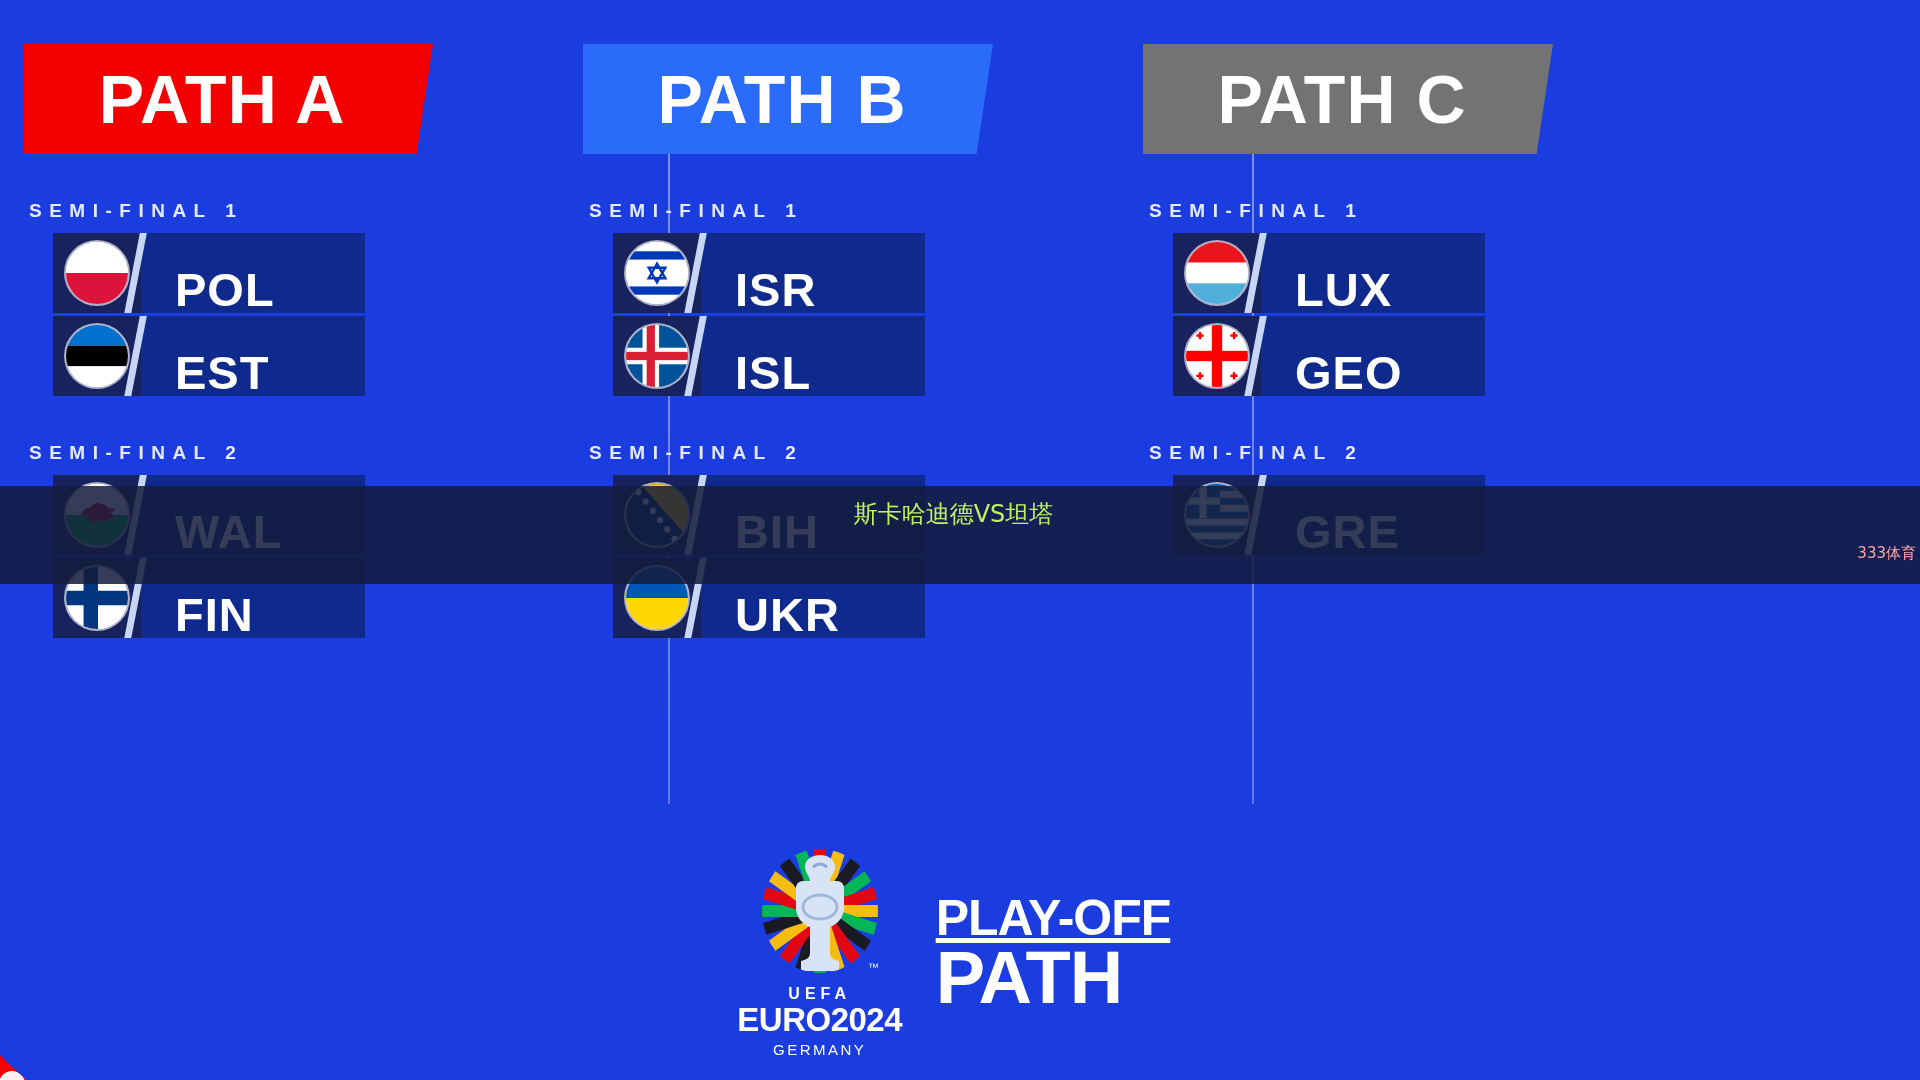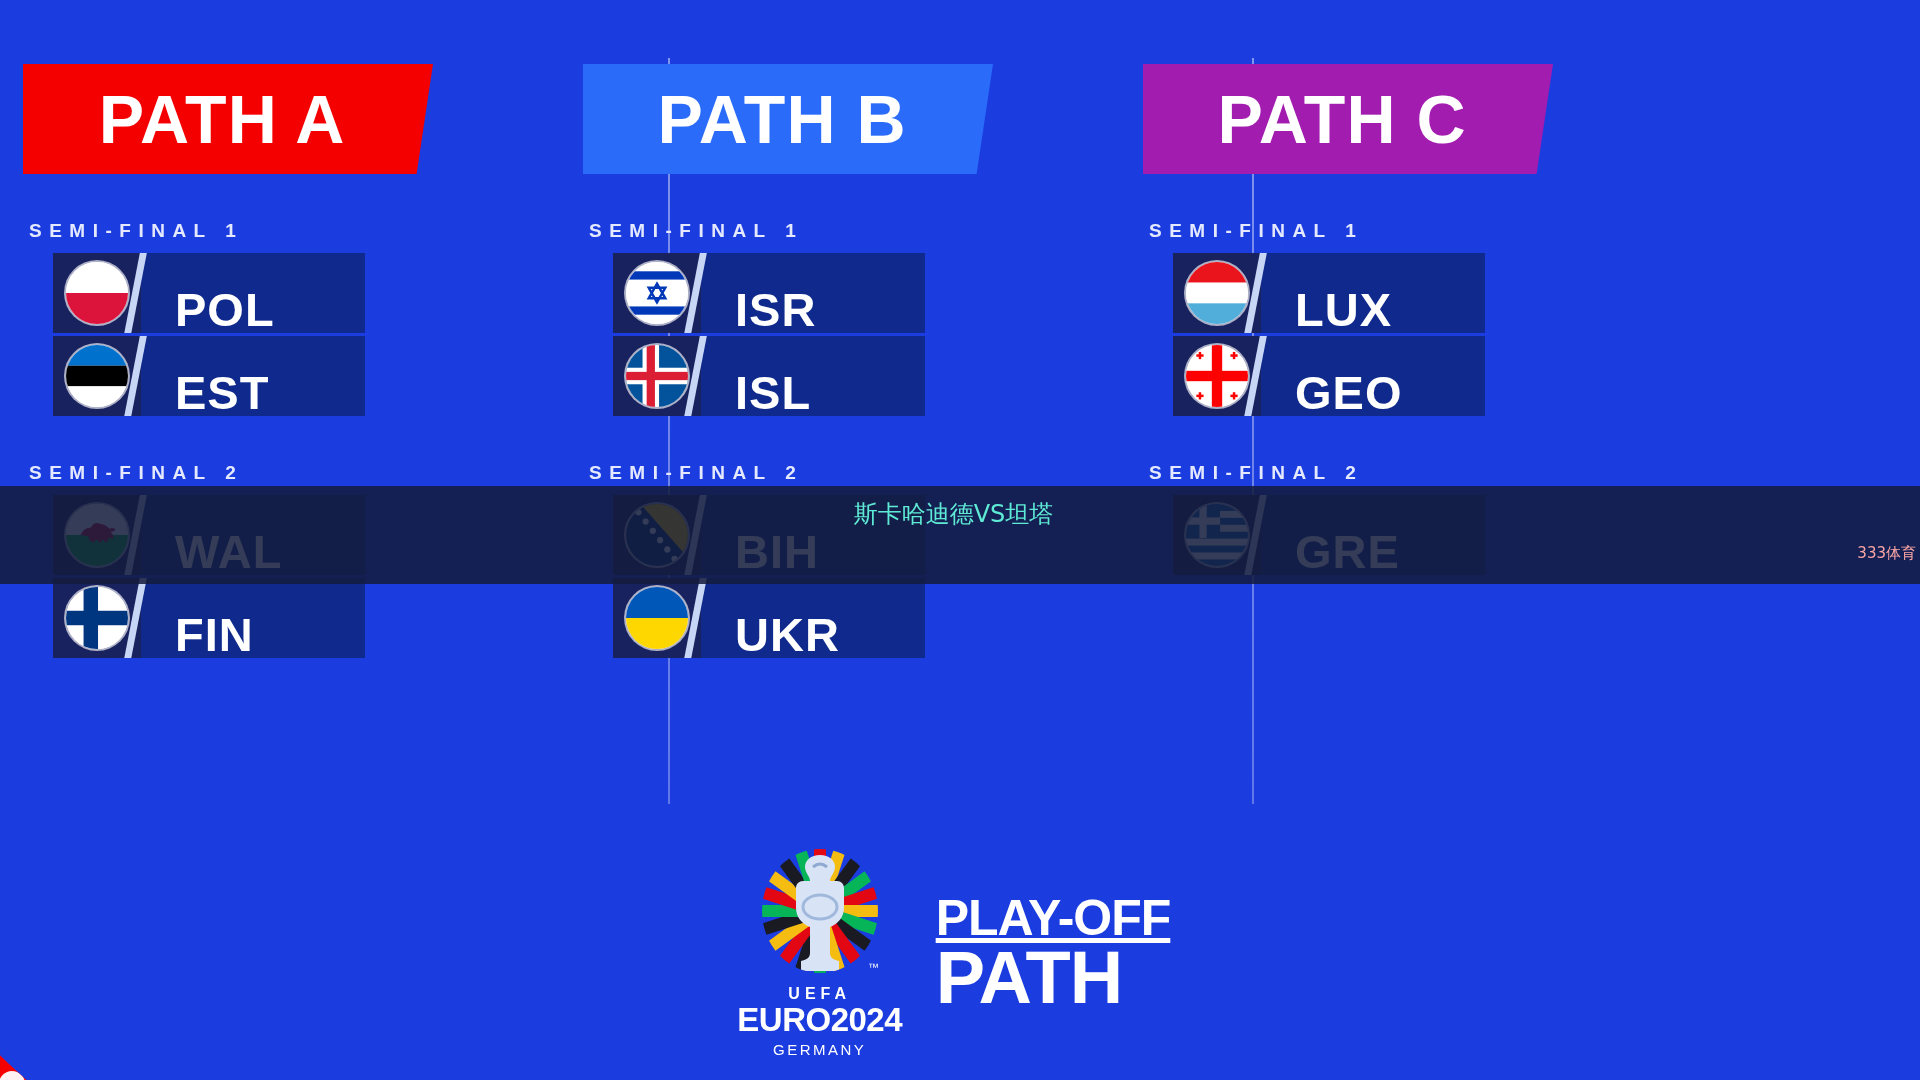--- a/index.html
+++ b/index.html
@@ -21,21 +21,21 @@
   .divider{
     position:absolute; top:58px; width:2px; height:746px;
     background:linear-gradient(to bottom, rgba(255,255,255,.45), rgba(255,255,255,.30));
   }
   .divider.d1{ left:668px; }
   .divider.d2{ left:1252px; }
 
   
   .columns{
     position:absolute; left:0; top:0; width:1548px; height:820px;
-    display:flex; justify-content:center; gap:122px; padding-top:64px;
+    display:flex; justify-content:center; gap:122px; padding-top:44px;
   }
   .col{ width:462px; }
 
   .path-banner{
     height:110px; width:410px; margin-left:28px;
     display:flex; align-items:center; justify-content:center;
     clip-path:polygon(0 0, 100% 0, 96% 100%, 0 100%);
     position:relative;
   }
   .path-banner .ptxt{
@@ -93,21 +93,21 @@
   .title-block .t2{ font-size:74px; font-weight:bold; letter-spacing:-1px; }
 
   
   .overlay-strip{
     position:absolute; left:0; top:486px; width:1920px; height:98px;
     background:rgba(20,28,60,.86);
     z-index:40;
   }
   .overlay-title{
     position:absolute; left:0; right:13px; top:12px;
-    text-align:center; color:#5eead4; font-size:24px;
+    text-align:center; color:#bef264; font-size:24px;
     font-family:"DejaVu Sans", sans-serif; white-space:nowrap;
   }
   .overlay-corner{
     position:absolute; right:4px; top:58px;
     color:#fca5a5; font-size:15px;
     font-family:"DejaVu Sans", sans-serif; white-space:nowrap;
   }
 </style>
 </head>
 <body>
@@ -287,21 +287,21 @@
                 <rect y="30" width="60" height="30" fill="#FFD700"></rect>
               </svg>
           </div>
         </div>
         <div class="slash"></div>
         <span class="team-code">UKR</span>
       </div>
     </div>
 
     <div class="col">
-      <div class="path-banner" style="background:#a21caf">
+      <div class="path-banner" style="background:#737373">
         <span class="ptxt">PATH C</span>
       </div>
 
       <div class="sf-label">SEMI-FINAL 1</div>
 
       <div class="match-row">
         <div class="flagbox">
           <div class="flag">
             <svg viewBox="0 0 60 60" width="62" height="62">
                 <rect width="60" height="20" fill="#EA141C"></rect>

